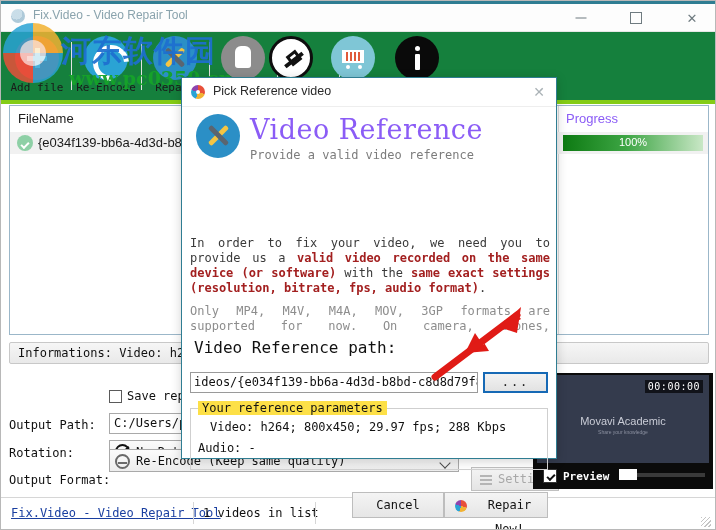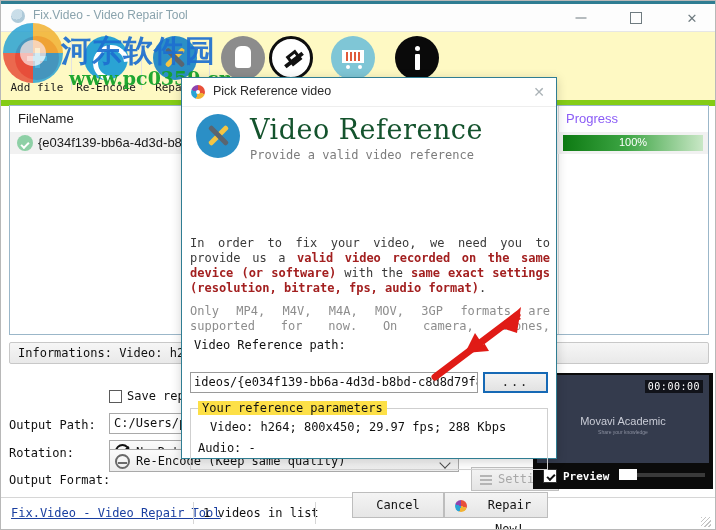--- a/index.html
+++ b/index.html
@@ -44,21 +44,21 @@
   }
   .winbtn .g{
     position:absolute;left:50%;top:50%;transform:translate(-50%,-50%);
     color:#6f7b80;font-family:"Liberation Sans",sans-serif;font-size:13px;
   }
   .winbtn .min{width:11px;height:1px;background:#6f7b80;}
   .winbtn .max{width:10px;height:10px;border:1px solid #6f7b80;}
   
   .toolbar{
     position:absolute;left:0;top:31px;width:714px;height:68px;
-    background:#fef9c3;border-bottom:6px solid #84cc16;
+    background:#15803d;border-bottom:4px solid #84cc16;
   }
   .tool{
     position:absolute;top:4px;width:64px;height:62px;text-align:center;
   }
   .tool .ico{
     width:44px;height:44px;margin:0 auto;border-radius:50%;position:relative;
     display:block;
   }
   .tool .lbl{
     font-family:"DejaVu Sans Mono", monospace;font-size:11px;color:#1a1a1a;
@@ -286,35 +286,35 @@
   }
   .hdr-ico{
     position:absolute;left:14px;top:36px;width:44px;height:44px;border-radius:50%;
     background:#2b8fc6;
   }
   .hdr-ico .w1,.hdr-ico .w2{position:absolute;width:25px;height:5px;border-radius:2px;left:10px;top:19px;}
   .hdr-ico .w1{background:#f5c542;transform:rotate(-45deg);}
   .hdr-ico .w2{background:#5a6570;transform:rotate(45deg);}
   .hdr-title{
     position:absolute;left:68px;top:36px;font-family:"DejaVu Serif",serif;
-    font-size:27px;color:#14532d;letter-spacing:.5px;
+    font-size:27px;color:#8b5cf6;letter-spacing:.5px;
   }
   .hdr-sub{
     position:absolute;left:68px;top:70px;font-size:12px;color:#7c7c7c;
   }
   .para1{
     position:absolute;left:8px;top:158px;width:360px;font-size:12px;color:#3a3a3a;
     line-height:15px;text-align:justify;
   }
   .para1 b{color:#a32020;}
   .para2{
     position:absolute;left:8px;top:226px;width:360px;font-size:12px;color:#8d8d8d;
     line-height:15px;text-align:justify;height:28px;overflow:hidden;
   }
-  .lbl-path{position:absolute;left:12px;top:260px;font-size:12px;color:#111;}
+  .lbl-path{position:absolute;left:12px;top:260px;font-size:16px;color:#111;}
   .path-box{
     position:absolute;left:8px;top:294px;width:288px;height:21px;background:#fff;
     border:1px solid #9a9a9a;box-sizing:border-box;font-size:12px;color:#111;
     padding:2px 3px;white-space:nowrap;overflow:hidden;
   }
   .browse-btn{
     position:absolute;left:301px;top:294px;width:65px;height:21px;
     background:linear-gradient(#f2f2f2,#e2e2e2);border:2px solid #1669b5;
     box-sizing:border-box;font-size:12px;color:#222;text-align:center;line-height:17px;
     letter-spacing:2px;

